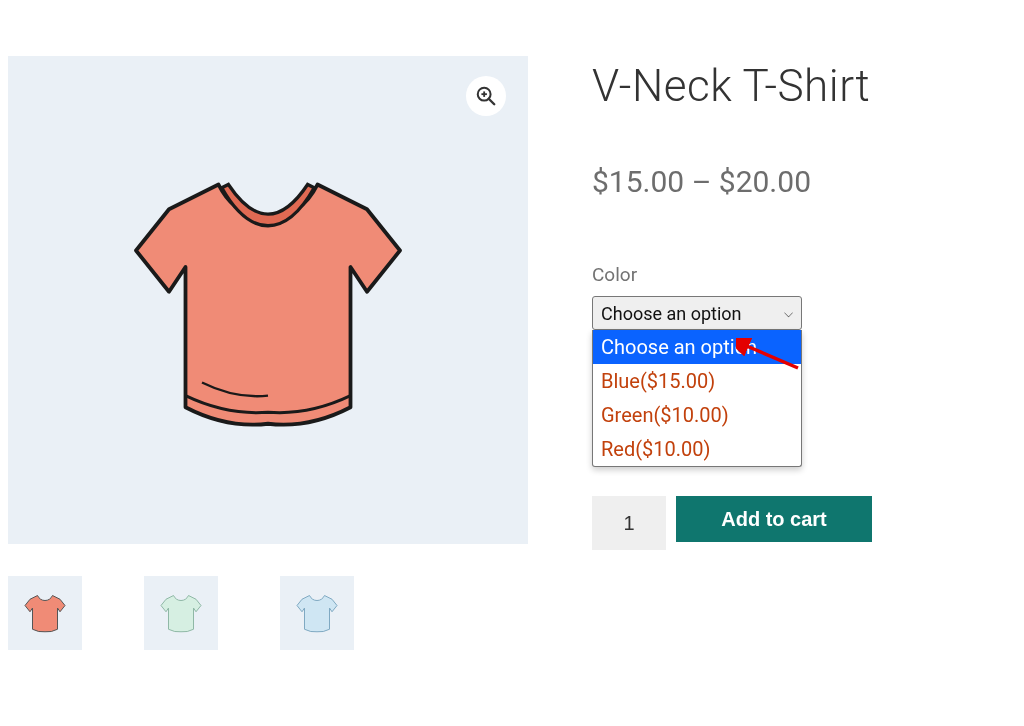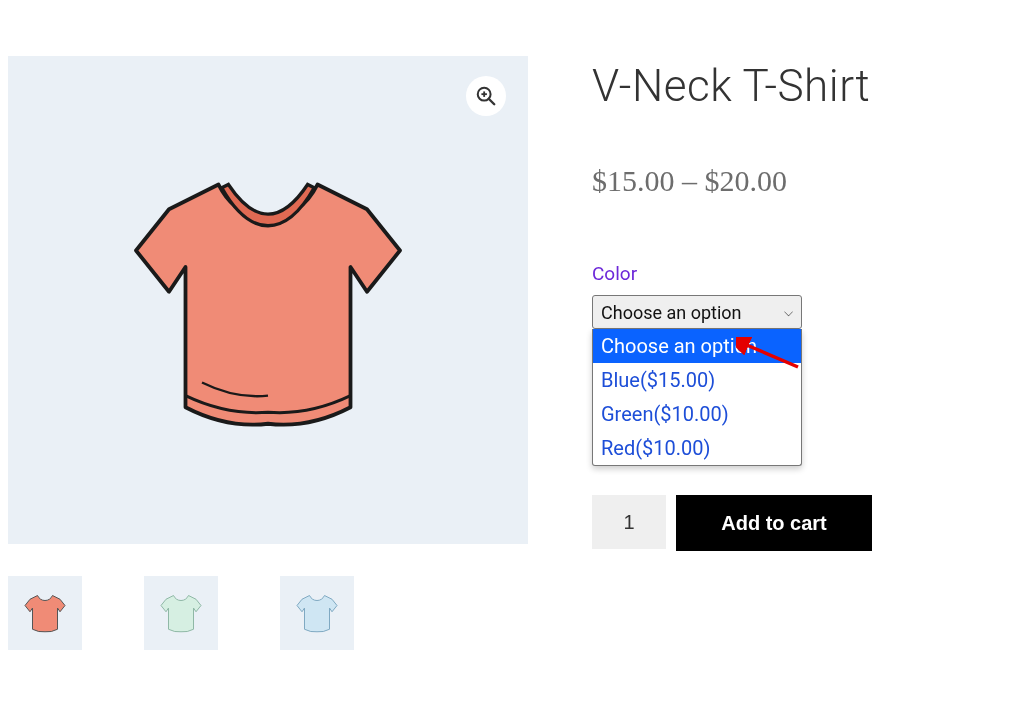--- a/index.html
+++ b/index.html
@@ -9,36 +9,36 @@
   .main-image { width: 520px; height: 488px; background: #eaf0f6; position: relative; display:flex; align-items:center; justify-content:center; }
   .zoom-btn { position: absolute; top: 20px; right: 22px; width: 40px; height: 40px; border-radius: 50%; background:#fff; display:flex; align-items:center; justify-content:center; cursor:pointer; }
   .zoom-btn svg { width:22px; height:22px; }
   .tshirt-svg { width: 330px; height: 330px; }
   .thumbs { display:flex; gap: 62px; margin-top: 32px; }
   .thumb { width: 74px; height: 74px; background:#eaf0f6; display:flex; align-items:center; justify-content:center; cursor:pointer; }
   .thumb svg { width: 50px; height: 50px; }
 
   .details { flex: 1; padding-top: 4px; }
   .title { font-size: 44px; font-weight: 300; color:#333; letter-spacing: 0.5px; }
-  .price { font-size: 30px; color:#6d6d6d; margin-top: 52px; font-family: Liberation Serif, serif; }
+  .price { font-size: 30px; color:#6d6d6d; margin-top: 52px; }
   .desc { font-size: 20px; color:#6d6d6d; margin-top: 58px; }
 
-  .variation-label { font-size: 19px; color:#6d28d9; margin-top: 64px; }
+  .variation-label { font-size: 19px; color:#737373; margin-top: 64px; }
   .select-wrap { position: relative; margin-top: 10px; }
   .select-box { width: 210px; height: 34px; border:1px solid #777; border-radius:3px; background:#efefef; display:flex; align-items:center; justify-content:space-between; padding: 0 8px 0 8px; font-size:18px; color:#111; cursor:pointer; }
   .select-box .chev { font-size:12px; color:#333; }
   .options { position:absolute; top:34px; left:0; width:210px; background:#fff; border:1px solid #777; border-top:none; border-radius:0 0 3px 3px; box-shadow:0 3px 6px rgba(0,0,0,.2); }
-  .option { padding: 2px 8px; font-size: 20px; color:#1d4ed8; cursor:pointer; line-height:1.5; }
+  .option { padding: 2px 8px; font-size: 20px; color:#c2410c; cursor:pointer; line-height:1.5; }
   .option.hover { background:#0a63ff; color:#fff; }
 
   .arrow-annot { position:absolute; top: 42px; left: 144px; pointer-events:none; }
 
   .cart-row { display:flex; gap:10px; margin-top: 166px; }
   .qty { width:74px; height:54px; background:#efefef; border:none; text-align:center; font-size:20px; color:#333; }
-  .addcart { width:196px; height:56px; background:#000000; color:#fff; border:none; font-size:20px; font-weight:600; cursor:pointer; }
+  .addcart { width:196px; height:46px; background:#0f766e; color:#fff; border:none; font-size:20px; font-weight:600; cursor:pointer; }
 </style>
 </head>
 <body>
 
 <div class="page">
 
   <div class="gallery">
     <div class="main-image">
       <div class="zoom-btn">
         <svg viewBox="0 0 24 24">

